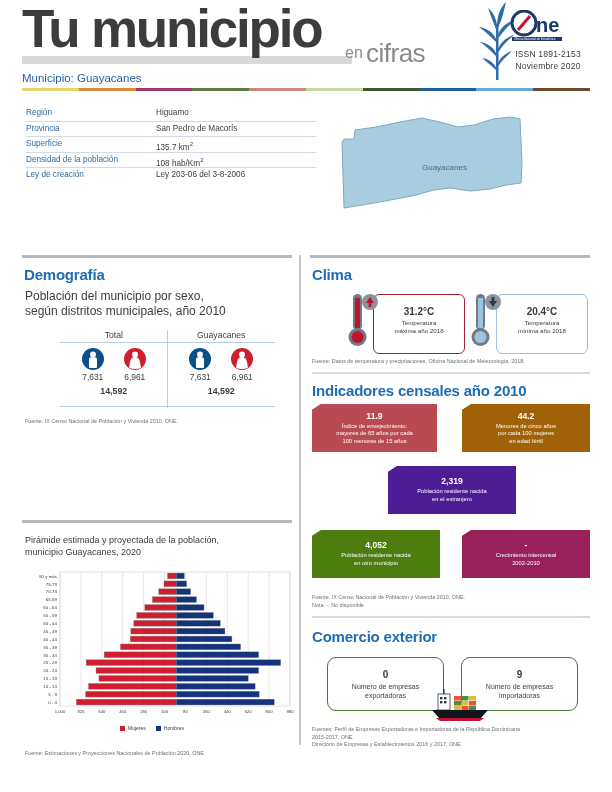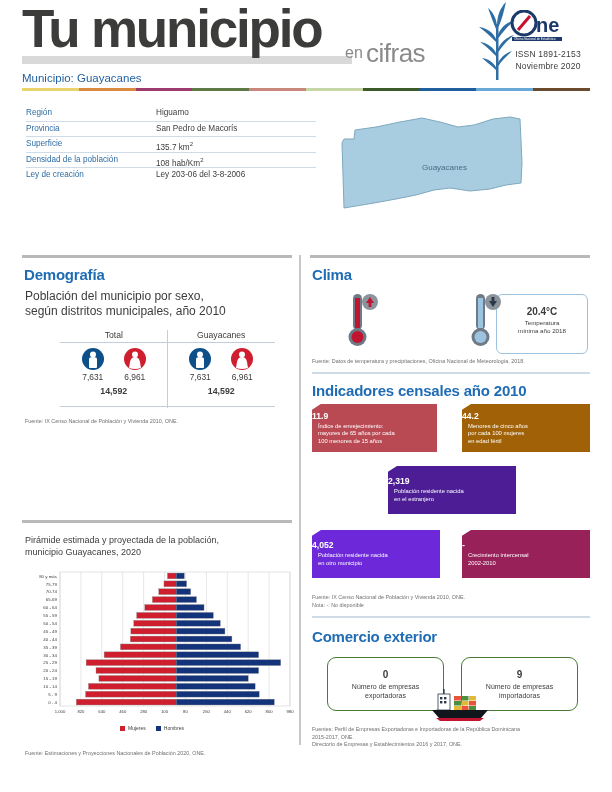--- a/index.html
+++ b/index.html
@@ -99,21 +99,21 @@
   
   .thermo-card{position:absolute;height:62px;}
   .tc-box{position:absolute;left:28px;top:2px;width:90px;height:58px;border-radius:6px;background:#fff;}
   .tc-box.max{border:1.3px solid #a3243a;}
   .tc-box.min{border:1.3px solid #9cc3e0;}
   .tc-val{text-align:center;font-size:10px;font-weight:bold;color:#3c3c3b;margin-top:11px;}
   .tc-txt{text-align:center;font-size:6.2px;color:#3c3c3b;line-height:8px;margin-top:2px;}
 
   
   .ind{
-    position:absolute;color:#ffffff;text-align:left;
+    position:absolute;color:#ffffff;text-align:center;
     display:flex;flex-direction:column;justify-content:center;
   }
   .ind .num{font-size:8.6px;font-weight:bold;margin-bottom:2px;}
   .ind .lbl{font-size:5.8px;line-height:7.6px;padding:0 6px;}
 
   
   .com-box{
     position:absolute;width:115px;height:52px;border:1.3px solid #4a7a34;border-radius:9px;
     text-align:center;background:#fff;
   }
@@ -361,20 +361,25 @@
   <div class="legend">
     <span><i style="background:#cf1f2e"></i><b style="font-weight:normal">Mujeres</b></span>
     <span><i style="background:#13347a"></i><b style="font-weight:normal">Hombres</b></span>
   </div>
 
   <div class="src" style="left:25px;top:750px;width:265px;">Fuente: Estimaciones y Proyecciones Nacionales de Población 2020, ONE.</div>
 
   <h2 class="sec" style="left:312px;top:266px;">Clima</h2>
 
   <div class="thermo-card" style="left:345px;top:292px;width:125px;">
+    <div class="tc-box max">
+      <div class="tc-val">31.2°C</div>
+      <div class="tc-txt" style="white-space:pre-line">Temperatura
+máxima año 2018</div>
+    </div>
     <svg width="34" height="56" style="position:absolute;left:0;top:0;z-index:3" viewBox="0 0 34 56">
       <rect x="8" y="2" width="9" height="36" rx="4.5" fill="#6e7b87"></rect>
       <rect x="10" y="6" width="5" height="30" fill="#c01430"></rect>
       <circle cx="12.5" cy="45" r="9" fill="#6e7b87"></circle>
       <circle cx="12.5" cy="45" r="6" fill="#c01430"></circle>
       <circle cx="25" cy="10" r="8" fill="#8b949c"></circle>
       <path d="M25 5 L29 11 L26.4 11 L26.4 15 L23.6 15 L23.6 11 L21 11 Z" fill="#c01430"></path>
     </svg>
   </div>
 
@@ -410,21 +415,21 @@
         <div class="num">44.2</div>
         <div class="lbl" style="white-space: pre-line;">Menores de cinco años
 por cada 100 mujeres
 en edad fértil</div>
       </div>
       <div class="ind" style="left: 388px; top: 466px; width: 128px; height: 48px; background: #4c1d95; clip-path: polygon(0px 0px, 100% 0px, 100% 100%, 0px 100%, 0px 12%, 7% 0px);">
         <div class="num">2,319</div>
         <div class="lbl" style="white-space: pre-line;">Población residente nacida
 en el extranjero</div>
       </div>
-      <div class="ind" style="left: 312px; top: 530px; width: 128px; height: 48px; background: #6d28d9; clip-path: polygon(0px 0px, 100% 0px, 100% 100%, 0px 100%, 0px 12%, 7% 0px);">
+      <div class="ind" style="left: 312px; top: 530px; width: 128px; height: 48px; background: #4d7c0f; clip-path: polygon(0px 0px, 100% 0px, 100% 100%, 0px 100%, 0px 12%, 7% 0px);">
         <div class="num">4,052</div>
         <div class="lbl" style="white-space: pre-line;">Población residente nacida
 en otro municipio</div>
       </div>
       <div class="ind" style="left: 462px; top: 530px; width: 128px; height: 48px; background: rgb(152, 33, 90); clip-path: polygon(0px 0px, 100% 0px, 100% 100%, 0px 100%, 0px 12%, 7% 0px);">
         <div class="num">-</div>
         <div class="lbl" style="white-space: pre-line;">Crecimiento intercensal
 2002-2010</div>
       </div>
     </div>

